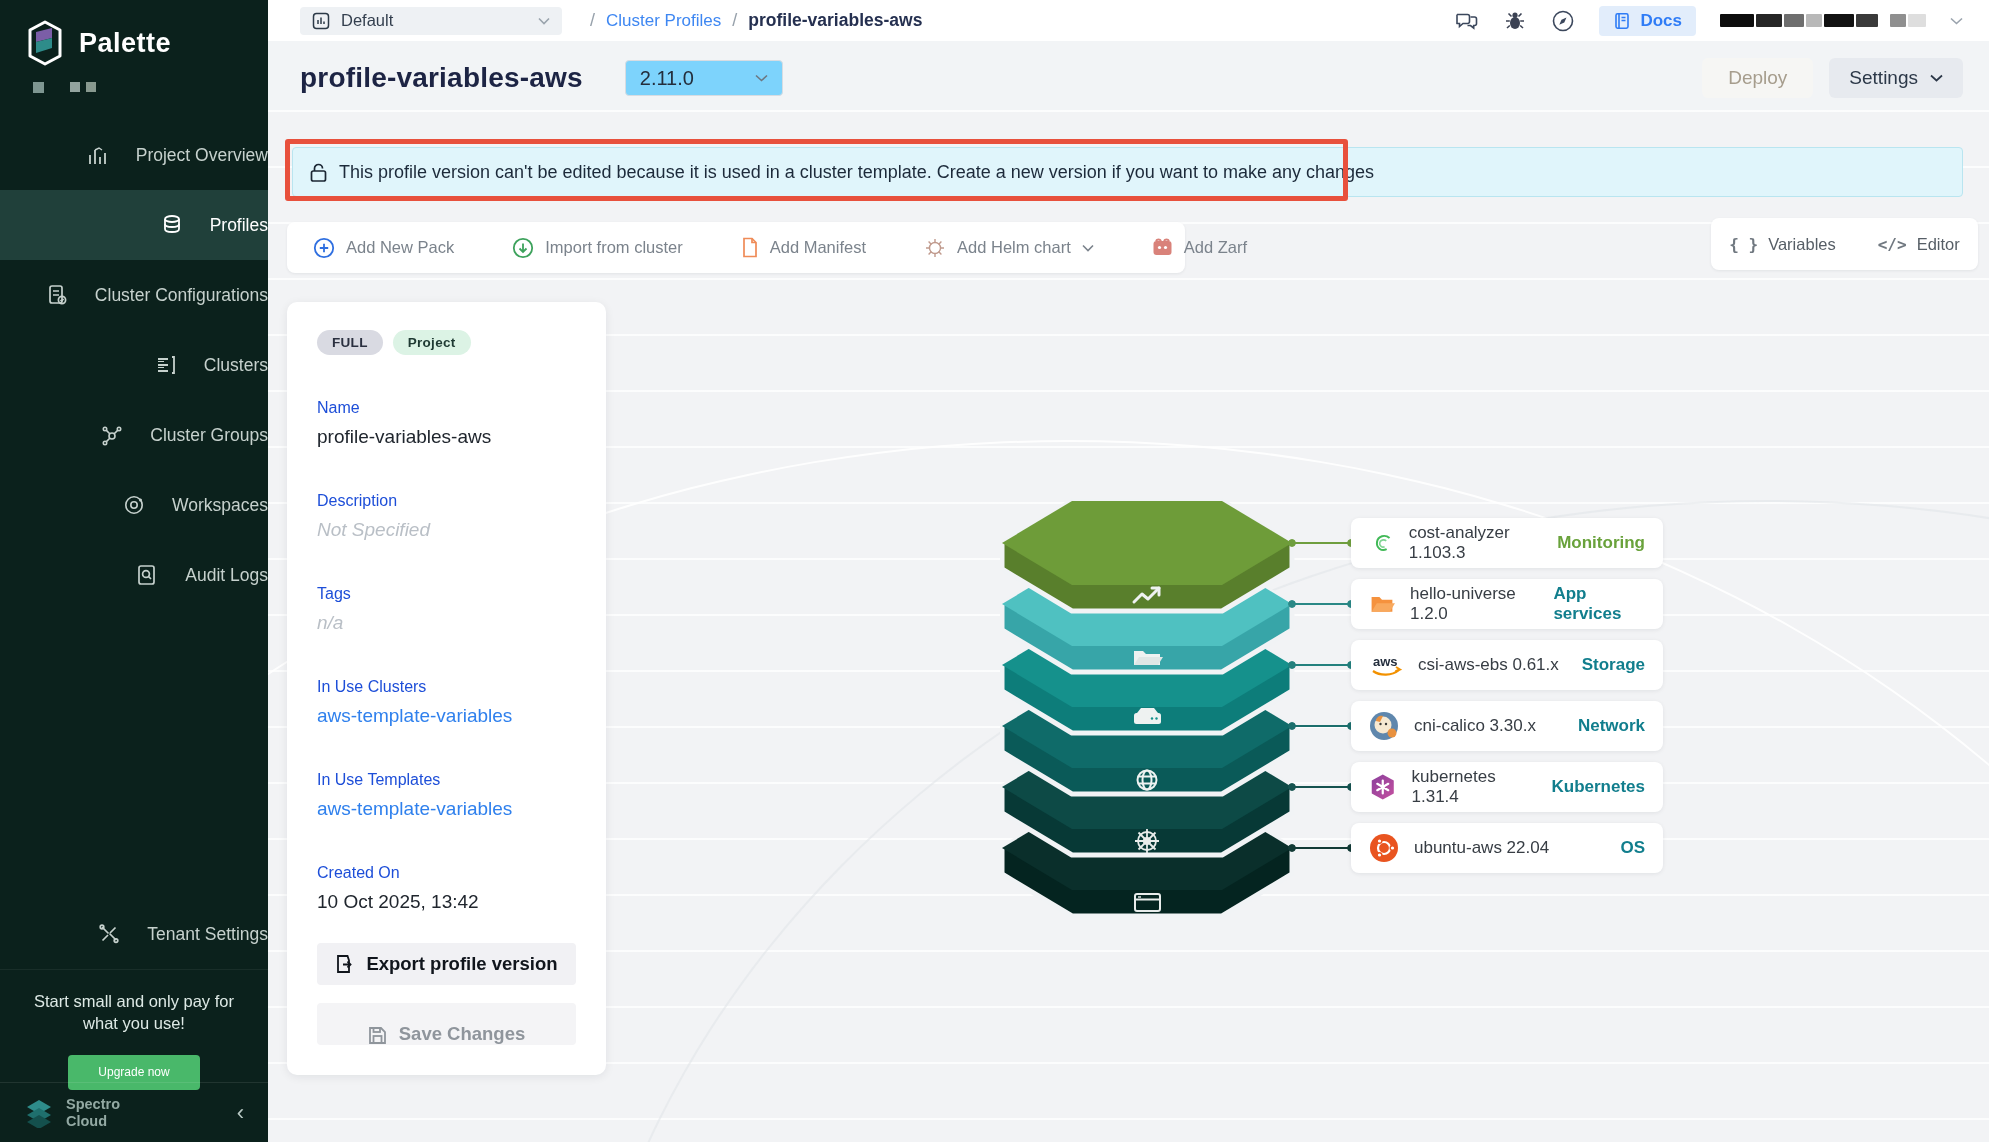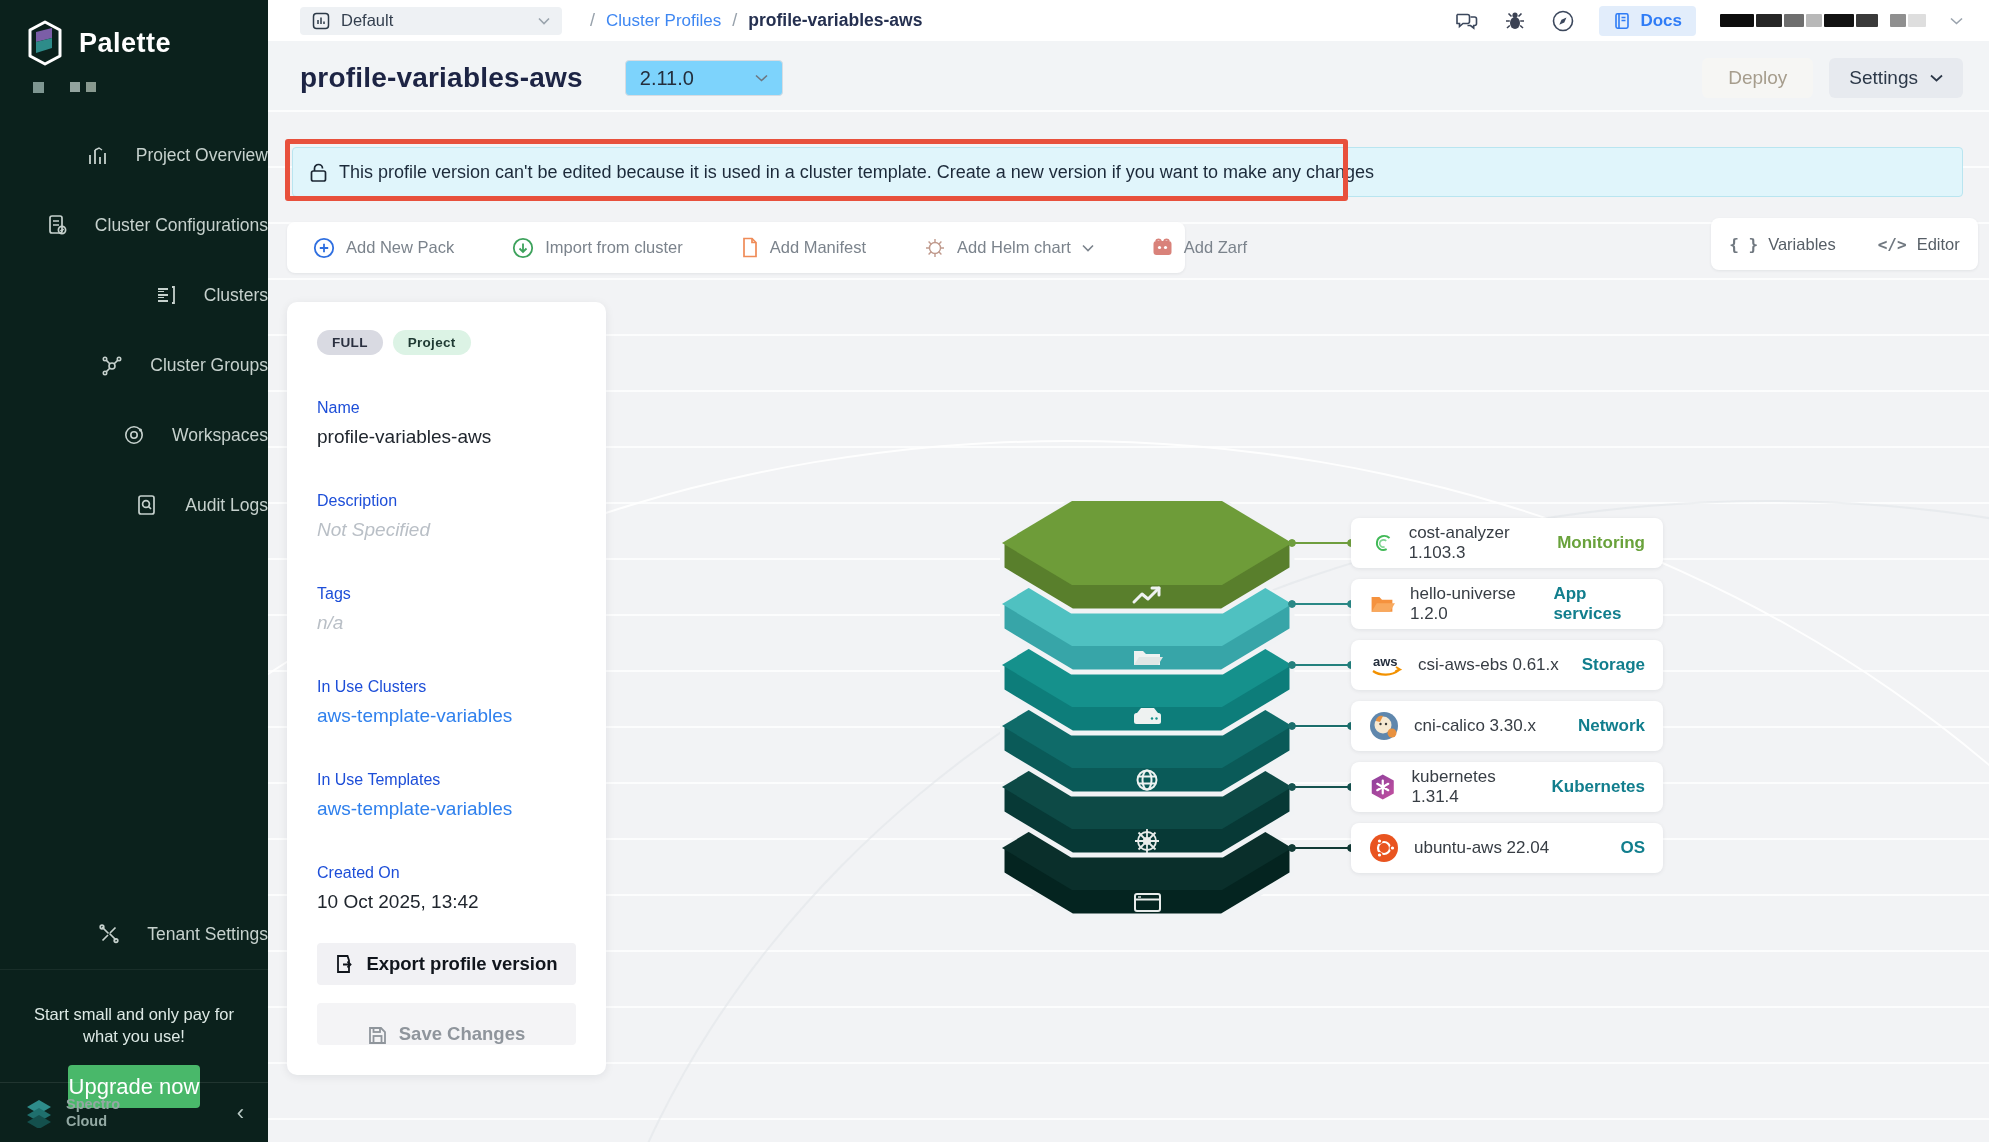--- a/index.html
+++ b/index.html
@@ -15,22 +15,22 @@
   .logo-squares span { position:absolute; top:0; background:#7e9691; }
   .sq1 { left:0; width:11px; height:11px; }
   .sq2 { left:37px; width:10px; height:10px; background:#93a49f !important; }
   .sq3 { left:53px; width:10px; height:10px; background:#88998f !important; }
   .nav { position:absolute; top:120px; left:0; right:0; }
   .nav-item { display:flex; align-items:center; gap:26px; height:70px; padding-left:32px; font-size:17.5px; color:#c6d1cd; cursor:pointer;justify-content:flex-end; }
   .nav-item svg { flex:0 0 auto; }
   .nav-item.active { background:#20403a; color:#fff; }
   .tenant-item { position:absolute; top:899px; left:4px; right:0; }
   .promo { position:absolute; top:969px; left:0; right:0; border-top:1px solid rgba(255,255,255,.06); padding-top:16px; text-align:center; }
-  .promo-text { width:220px; margin:17px auto; font-size:16.5px; line-height:1.35; color:#dde9e5; }
-  .upgrade-btn { display:block; margin:11px auto 0; width:132px; height:43px; line-height:35px; background:#49b86a; color:#fff; font-size:22px; border:none; border-radius:4px; text-align:center; cursor:pointer; font-family:inherit; }
+  .promo-text { width:220px; margin:4px auto; font-size:16.5px; line-height:1.35; color:#dde9e5; }
+  .upgrade-btn { display:block; margin:20px auto 0; width:132px; height:35px; line-height:35px; background:#49b86a; color:#fff; font-size:12px; border:none; border-radius:4px; text-align:center; cursor:pointer; font-family:inherit; }
   .side-footer { position:absolute; bottom:0; left:0; right:0; height:60px; border-top:1px solid rgba(255,255,255,.09); display:flex; align-items:center; padding:0 24px; gap:12px; }
   .brand-name { font-size:14.5px; line-height:1.15; color:#93a9a3; font-weight:600; }
   .collapse-chevron { margin-left:auto; color:#b9c9c4; font-size:22px; cursor:pointer; line-height:1; }
 
   
   .main { position:absolute; left:268px; top:0; width:1721px; height:1142px;border-radius:6px; }
   .canvas-bg { position:absolute; left:0; top:110px; right:0; bottom:0;
     background:
       repeating-linear-gradient(to bottom, rgba(255,255,255,.8) 0 2px, transparent 2px 56px),
       #f2f3f5; }
@@ -110,20 +110,28 @@
         <span class="sq3"></span>
     </div>
 
     <nav class="nav">
       <div class="nav-item">
         <svg width="24" height="24" viewBox="0 0 24 24" fill="none" stroke="currentColor" stroke-width="1.8">
             <path d="M4 21V12 M9 21V7 M14 21v-7 M19 21V10"></path>
             <path d="M9 7l4-2 3 2" stroke-width="1.4"></path>
           </svg>
         <span>Project Overview</span>
+      </div>
+      <div class="nav-item active">
+        <svg width="24" height="24" viewBox="0 0 24 24" fill="none" stroke="currentColor" stroke-width="1.8">
+            <ellipse cx="12" cy="6" rx="7" ry="3"></ellipse>
+            <path d="M5 6v5c0 1.7 3.1 3 7 3s7-1.3 7-3V6"></path>
+            <path d="M5 11v5c0 1.7 3.1 3 7 3s7-1.3 7-3v-5"></path>
+          </svg>
+        <span>Profiles</span>
       </div>
       <div class="nav-item">
         <svg width="24" height="24" viewBox="0 0 24 24" fill="none" stroke="currentColor" stroke-width="1.7">
             <rect x="5" y="3" width="12" height="17" rx="2"></rect>
             <path d="M8 8h6 M8 12h6"></path>
             <circle cx="17" cy="17" r="3.6"></circle>
             <path d="M15.5 17l1.1 1.1 1.9-2.2"></path>
           </svg>
         <span>Cluster Configurations</span>
       </div>

